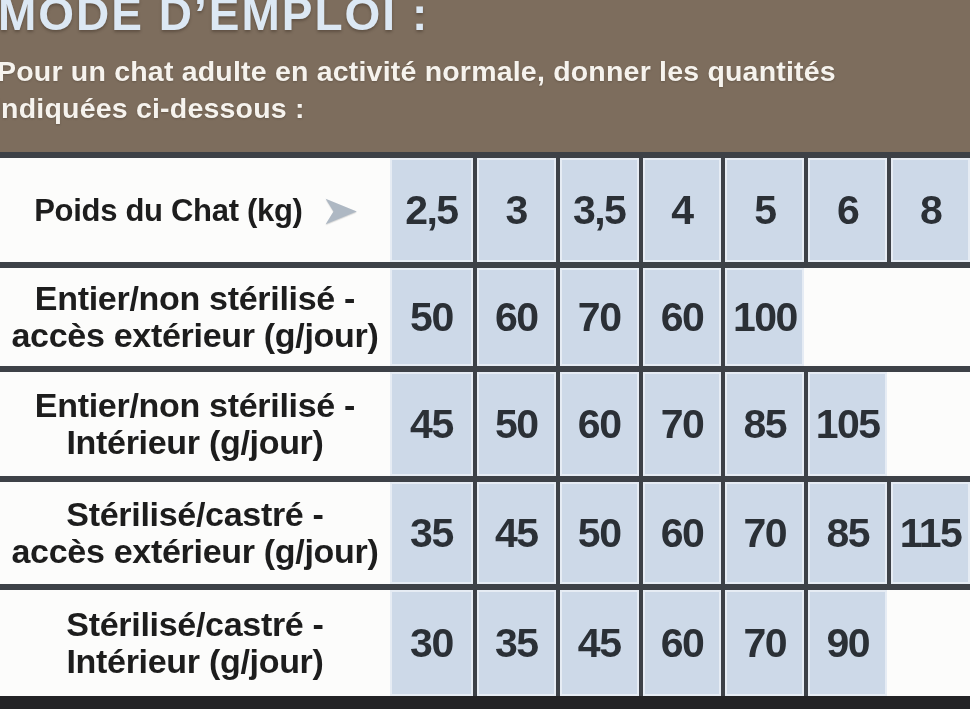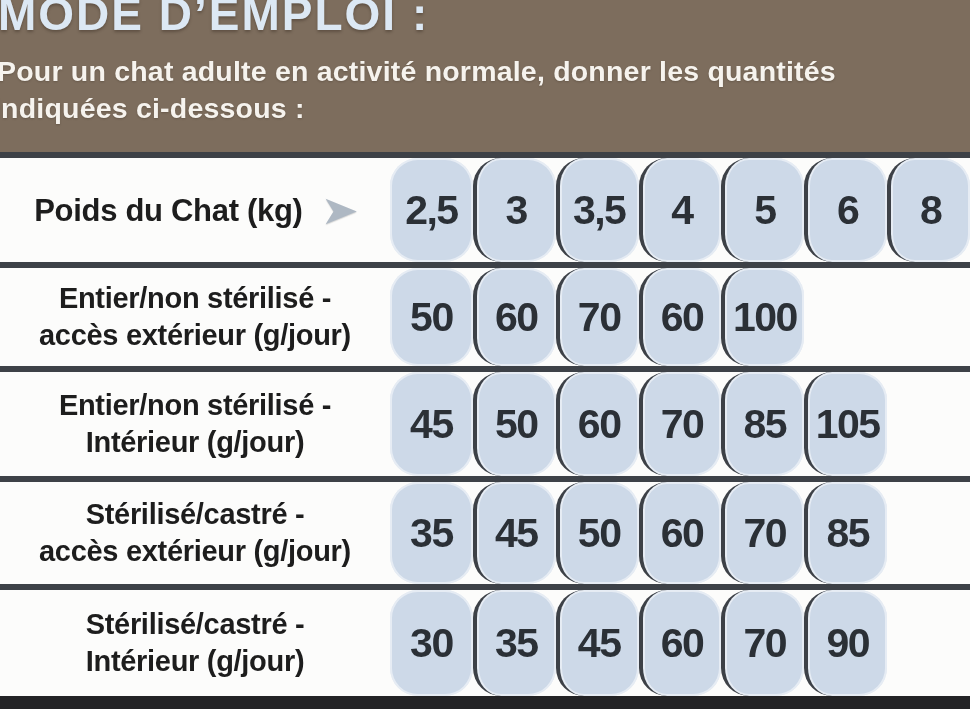--- a/index.html
+++ b/index.html
@@ -66,21 +66,21 @@
   .row.r5{height:106px;border-bottom:none;}
   .cell{
     display:flex;flex-direction:column;
     align-items:center;justify-content:center;
   }
   .label-cell{
     background:var(--white-cell);
     color:var(--label);
     font-weight:bold;
     text-align:center;
-    font-size:29px;
+    font-size:34px;
     line-height:37px;
     letter-spacing:-.3px;
   }
   .weight-row .label-cell{
     flex-direction:row;
     gap:20px;
     font-size:31px;
   }
   .arrow{
     color:#aeb8c3;
@@ -89,21 +89,20 @@
     transform:scaleX(1.15);
     text-shadow:0 1px 1px rgba(0,0,0,.15);
   }
   .data{
     background:var(--blue);
     box-shadow:inset 0 0 0 2px rgba(255,255,255,.5);
     color:var(--num);
     font-weight:bold;
     font-size:41px;
     letter-spacing:-1.5px;
-    border-radius:28px;
   }
   .data + .data{border-left:4px solid var(--dark);}
   
   .bottom-bar{
     position:absolute;left:0;bottom:0;
     width:970px;height:13px;
     background:var(--bar);
   }
 </style>
 </head>
@@ -162,20 +161,21 @@
       <div class="cell label-cell">
         <span>Stérilisé/castré -</span>
         <span>accès extérieur (g/jour)</span>
       </div>
       <div class="cell data">35</div>
       <div class="cell data">45</div>
       <div class="cell data">50</div>
       <div class="cell data">60</div>
       <div class="cell data">70</div>
       <div class="cell data">85</div>
+      <div class="cell data">115</div>
     </div>
 
     <div class="row r5">
       <div class="cell label-cell">
         <span>Stérilisé/castré -</span>
         <span>Intérieur (g/jour)</span>
       </div>
       <div class="cell data">30</div>
       <div class="cell data">35</div>
       <div class="cell data">45</div>

